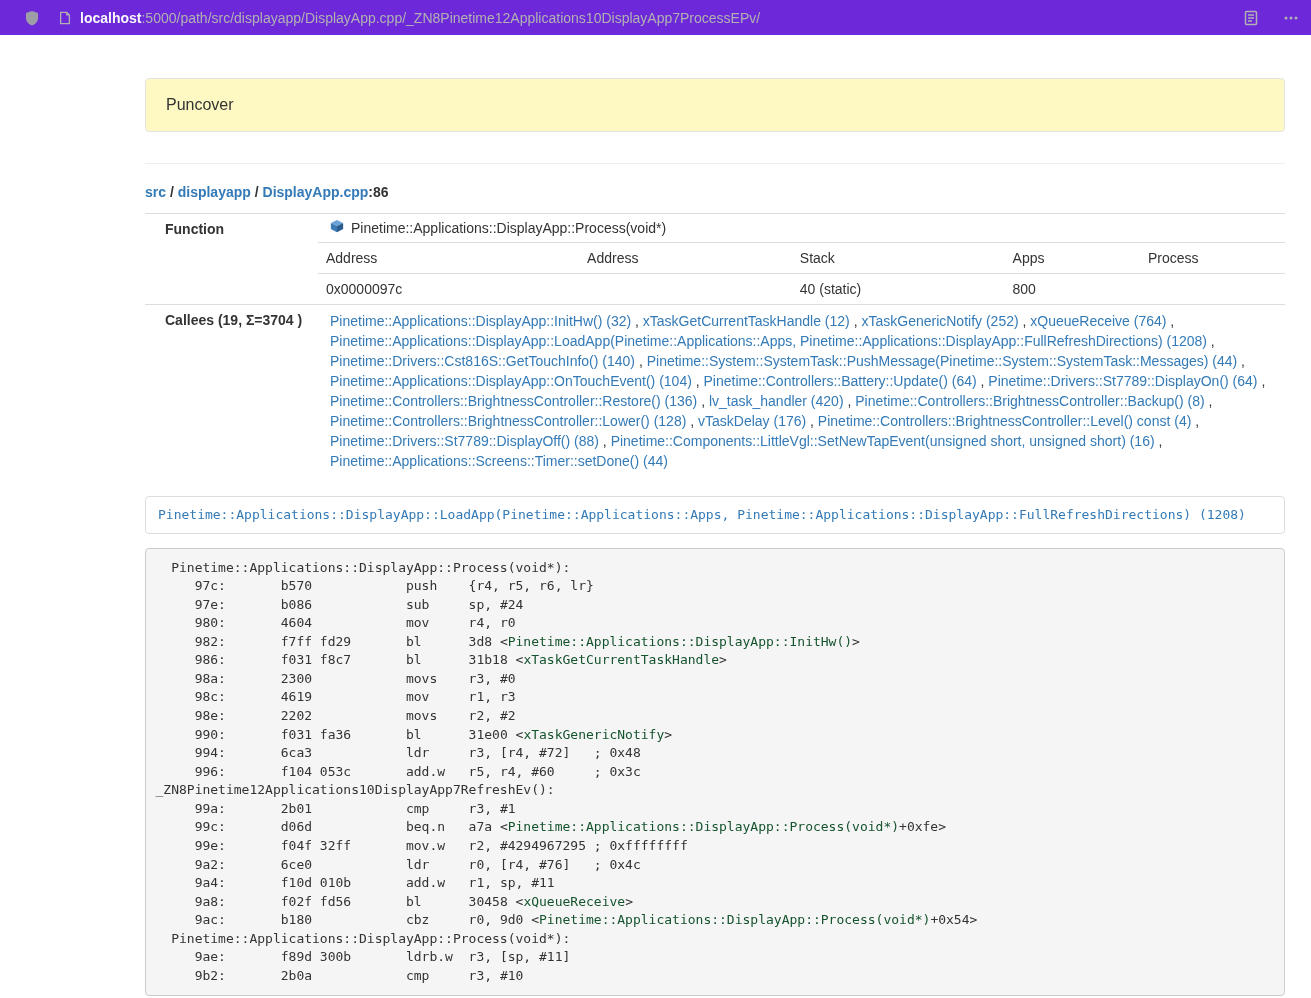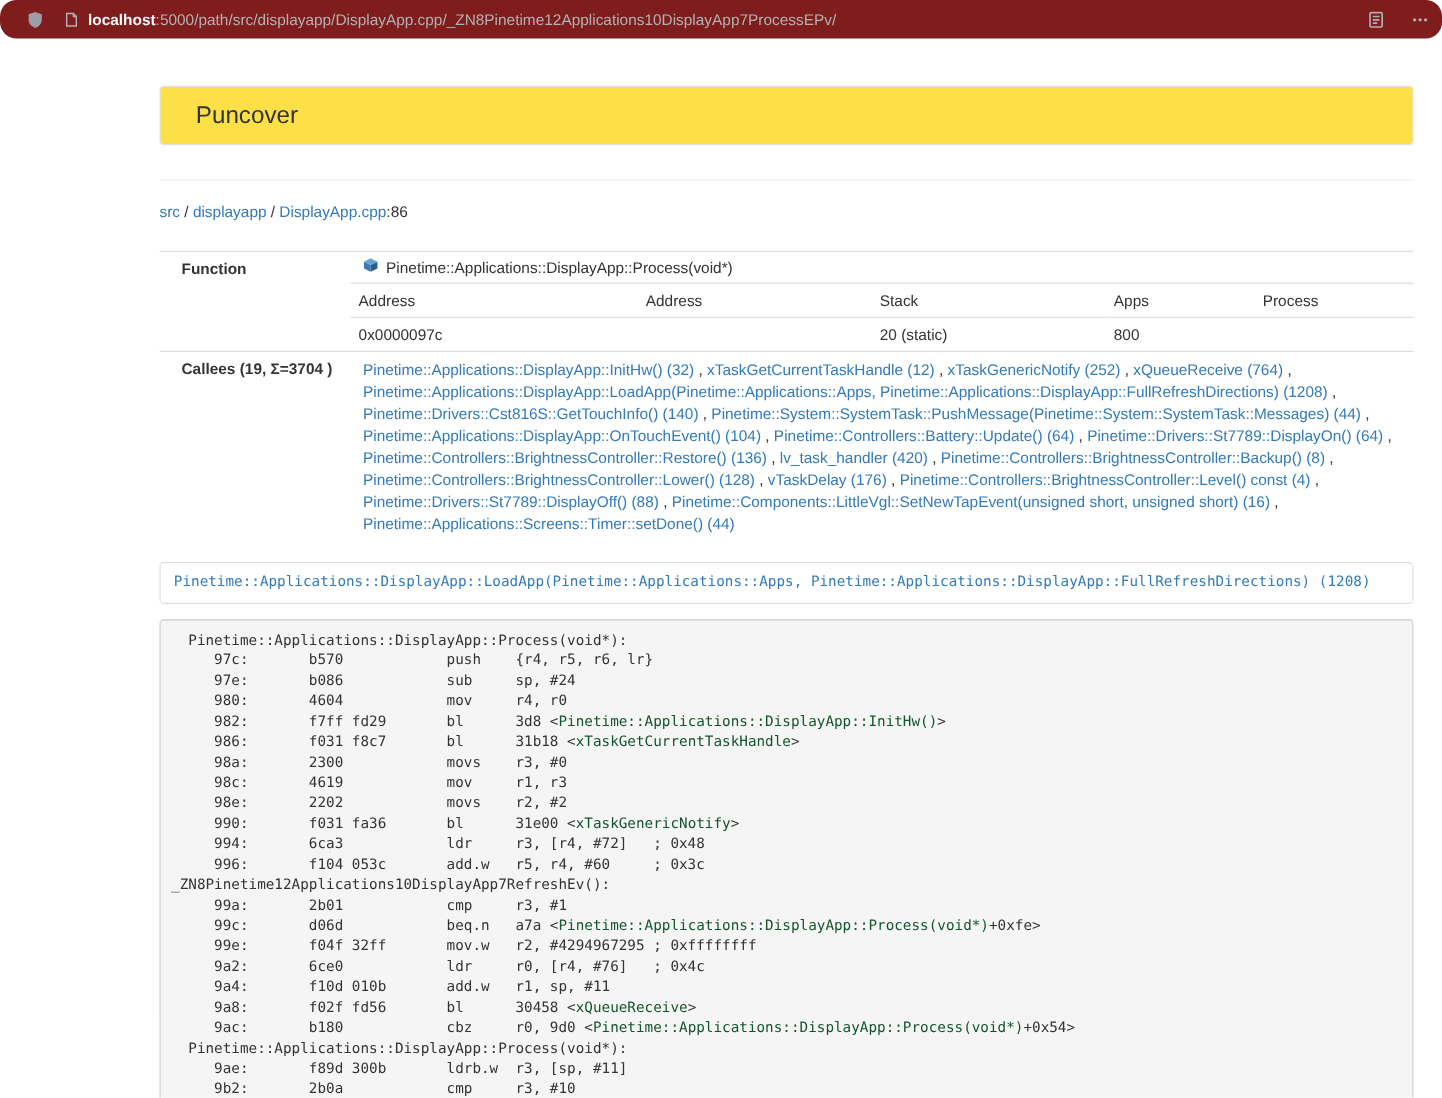--- a/index.html
+++ b/index.html
@@ -1,38 +1,38 @@
 <!DOCTYPE html>
 <html><head>
 <meta charset="utf-8">
 <style>
   html,body{margin:0;padding:0;}
   body{width:1311px;height:998px;overflow:hidden;background:#ffffff;color:#333;
        font-family:"Liberation Sans",sans-serif;font-size:14px;}
   a{color:#337ab7;text-decoration:none;cursor:pointer;}
 
   
-  .browser-bar{height:35px;background:#7f1d1d;display:flex;align-items:center;padding:0 12px;border-radius:15px;}
+  .browser-bar{height:35px;background:#6d28d9;display:flex;align-items:center;padding:0 12px;}
   .bar-icon{display:inline-flex;align-items:center;justify-content:center;flex:0 0 auto;}
   .shield{margin-left:12px;}
   .page-proxy{margin-left:18px;}
   .url-text{margin-left:8px;font-size:14px;color:#b1b1b3;white-space:nowrap;overflow:hidden;}
   .url-host{color:#f9f9fa;font-weight:600;}
   .spacer{flex:1 1 auto;}
   .reader{margin-right:24px;}
 
   
   .content{width:1140px;margin-left:145px;}
-  .panel{margin-top:43px;background:#fde047;border:1px solid #e3e3e3;border-radius:4px;
-         padding:15px 32px;font-size:22px;line-height:22px;color:#333;}
+  .panel{margin-top:43px;background:#fef9c3;border:1px solid #e3e3e3;border-radius:4px;
+         padding:15px 20px;font-size:16px;line-height:22px;color:#333;}
   hr.divider{border:0;border-top:1px solid #eee;margin:31px 0 0 0;}
-  .breadcrumb{margin-top:18px;font-weight:normal;line-height:20px;}
+  .breadcrumb{margin-top:18px;font-weight:bold;line-height:20px;}
   .bc-sep,.bc-current{color:#333;}
 
-  .info-table{width:100%;border-collapse:collapse;margin-top:26px;}
+  .info-table{width:100%;border-collapse:collapse;margin-top:11px;}
   .info-table th,.info-table td{text-align:left;vertical-align:top;}
   .info-table > tbody > tr > th.row-label{width:145px;padding:6px 8px 6px 20px;
         border-top:1px solid #ddd;font-weight:bold;line-height:18px;}
   .info-table > tbody > tr > td{border-top:1px solid #ddd;}
   td.function-cell{padding:0;}
   .function-line{display:flex;align-items:center;gap:7px;padding:5px 12px;line-height:18px;}
   table.metrics{width:100%;border-collapse:collapse;table-layout:fixed;}
   table.metrics th,table.metrics td{text-align:left;border-top:1px solid #ddd;
         padding:6px 8px;line-height:18px;}
   table.metrics th{font-weight:normal;}
@@ -118,21 +118,21 @@
                 <th>Address</th>
                 <th>Stack</th>
                 <th>Apps</th>
                 <th>Process</th>
               </tr>
             </thead>
             <tbody>
               <tr>
                 <td>0x0000097c</td>
                 <td></td>
-                <td>20 (static)</td>
+                <td>40 (static)</td>
                 <td>800</td>
                 <td></td>
               </tr>
             </tbody>
           </table>
         </td>
       </tr>
       <tr>
         <th class="row-label">Callees (19, Σ=3704 )</th>
         <td class="callees-cell"><a href="#">Pinetime::Applications::DisplayApp::InitHw() (32)</a><span class="sep"> , </span><a href="#">xTaskGetCurrentTaskHandle (12)</a><span class="sep"> , </span><a href="#">xTaskGenericNotify (252)</a><span class="sep"> , </span><a href="#">xQueueReceive (764)</a><span class="sep"> , </span><a href="#">Pinetime::Applications::DisplayApp::LoadApp(Pinetime::Applications::Apps, Pinetime::Applications::DisplayApp::FullRefreshDirections) (1208)</a><span class="sep"> , </span><a href="#">Pinetime::Drivers::Cst816S::GetTouchInfo() (140)</a><span class="sep"> , </span><a href="#">Pinetime::System::SystemTask::PushMessage(Pinetime::System::SystemTask::Messages) (44)</a><span class="sep"> , </span><a href="#">Pinetime::Applications::DisplayApp::OnTouchEvent() (104)</a><span class="sep"> , </span><a href="#">Pinetime::Controllers::Battery::Update() (64)</a><span class="sep"> , </span><a href="#">Pinetime::Drivers::St7789::DisplayOn() (64)</a><span class="sep"> , </span><a href="#">Pinetime::Controllers::BrightnessController::Restore() (136)</a><span class="sep"> , </span><a href="#">lv_task_handler (420)</a><span class="sep"> , </span><a href="#">Pinetime::Controllers::BrightnessController::Backup() (8)</a><span class="sep"> , </span><a href="#">Pinetime::Controllers::BrightnessController::Lower() (128)</a><span class="sep"> , </span><a href="#">vTaskDelay (176)</a><span class="sep"> , </span><a href="#">Pinetime::Controllers::BrightnessController::Level() const (4)</a><span class="sep"> , </span><a href="#">Pinetime::Drivers::St7789::DisplayOff() (88)</a><span class="sep"> , </span><a href="#">Pinetime::Components::LittleVgl::SetNewTapEvent(unsigned short, unsigned short) (16)</a><span class="sep"> , </span><a href="#">Pinetime::Applications::Screens::Timer::setDone() (44)</a></td>

